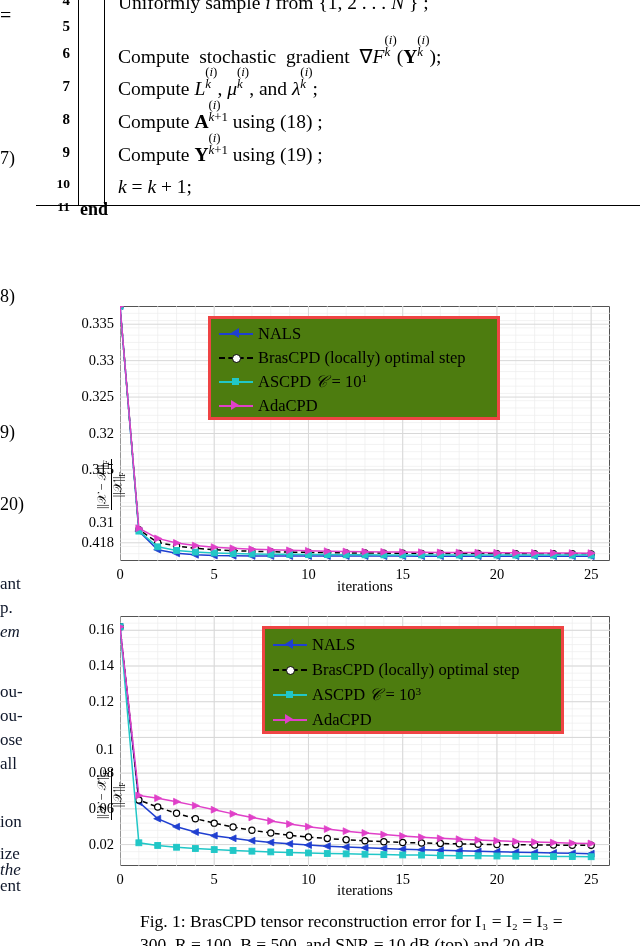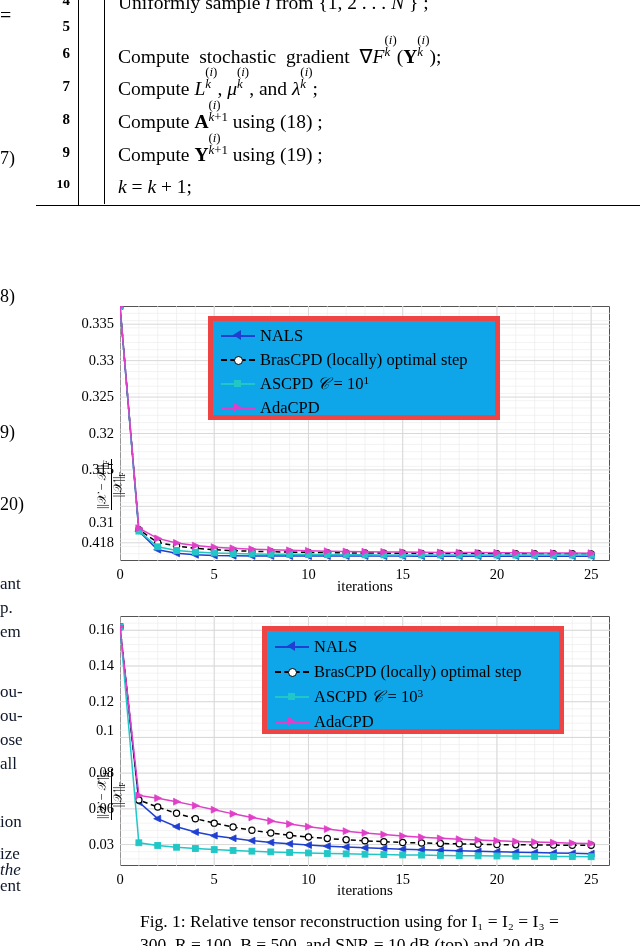--- a/index.html
+++ b/index.html
@@ -144,22 +144,22 @@
   .axis-label-y {
     position: absolute;
     font-size: 13px;
     font-family: "Liberation Serif", serif;
     transform: rotate(-90deg);
     transform-origin: left top;
     white-space: nowrap;
   }
   .legend-box {
     position: absolute;
-    background: #0ea5e9;
-    border: 5px solid #ef4444;
+    background: #4d7c0f;
+    border: 3px solid #ef4444;
     box-sizing: border-box;
     padding-left: 8px;
   }
   .legend-item {
     position: absolute;
     font-size: 16.5px;
     white-space: nowrap;
     font-family: "Liberation Serif", serif;
   }
   .legend-line {
@@ -238,30 +238,34 @@
     </div>
   </div>
 
   <div class="alg-row" style="top:176px;">
     <div class="alg-num" style="font-size:13.5px;">10</div>
     <div class="alg-text">
       <i>k</i> = <i>k</i> + 1;
     </div>
   </div>
 
+  <div class="alg-row" style="top:199px;">
+    <div class="alg-num" style="font-size:13.5px;">11</div>
+    <div class="alg-text endline">end</div>
+  </div>
 </div>
 
 <div class="margin-note" style="top:148px;">7)</div>
 <div class="margin-note" style="top:286px;">8)</div>
 <div class="margin-note" style="top:422px;">9)</div>
 <div class="margin-note" style="top:494px;">20)</div>
 
 <div class="side-text" style="top:574px;">ant</div>
 <div class="side-text" style="top:598px;">p.</div>
-<div class="side-text" style="top:622px;">em</div>
+<div class="side-text" style="top:622px;font-style:italic;">em</div>
 <div class="side-text" style="top:682px;">ou-</div>
 <div class="side-text" style="top:706px;">ou-</div>
 <div class="side-text" style="top:730px;">ose</div>
 <div class="side-text" style="top:754px;">all</div>
 <div class="side-text" style="top:812px;">ion</div>
 <div class="side-text" style="top:836px;margin-top:40px;">ent</div>
 <div class="side-text" style="top:860px;font-style:italic;">the</div>
 <div class="side-text" style="top:844px;">ize</div>
 
 <div class="figure" id="fig-top" style="left:0; top:290px; width:640px; height:310px;">
@@ -694,26 +698,26 @@
       <div class="legend-line" style="left: 8px; top: 90px; width: 34px; background: transparent; border-top: 2px solid rgb(224, 64, 200);"></div>
       <div class="legend-marker" style="left: 20px; top: 85px; width: 0px; height: 0px; border-top: 5px solid transparent; border-bottom: 5px solid transparent; border-left: 8px solid rgb(224, 64, 200);"></div>
       <div class="legend-item" style="left: 47px; top: 81px;">AdaCPD</div>
     </div>
 <div class="tick-label-x" style="left: 100px; top: 263px; width: 40px;">0</div>
     <div class="tick-label-x" style="left: 194.231px; top: 263px; width: 40px;">5</div>
     <div class="tick-label-x" style="left: 288.462px; top: 263px; width: 40px;">10</div>
     <div class="tick-label-x" style="left: 382.692px; top: 263px; width: 40px;">15</div>
     <div class="tick-label-x" style="left: 476.923px; top: 263px; width: 40px;">20</div>
     <div class="tick-label-x" style="left: 571.154px; top: 263px; width: 40px;">25</div>
-    <div class="tick-label-y" style="left: 58px; top: 227.571px; width: 56px;">0.03</div>
+    <div class="tick-label-y" style="left: 58px; top: 227.571px; width: 56px;">0.02</div>
     <div class="tick-label-y" style="left: 58px; top: 191.857px; width: 56px;">0.06</div>
     <div class="tick-label-y" style="left: 58px; top: 156.143px; width: 56px;">0.08</div>
-    <div class="tick-label-y" style="left: 58px; top: 114px; width: 56px;">0.1</div>
+    <div class="tick-label-y" style="left: 58px; top: 133px; width: 56px;">0.1</div>
     <div class="tick-label-y" style="left: 58px; top: 84.7143px; width: 56px;">0.12</div>
     <div class="tick-label-y" style="left: 58px; top: 49px; width: 56px;">0.14</div>
     <div class="tick-label-y" style="left: 58px; top: 13.2857px; width: 56px;">0.16</div>
   </div>
 
 <div class="caption" style="top:910px;">
   <span>Fig. 1:</span>
-  <span>Relative tensor reconstruction using for I₁ = I₂ = I₃ =</span><br>
+  <span>BrasCPD tensor reconstruction error for I₁ = I₂ = I₃ =</span><br>
   <span>300, R = 100, B = 500, and SNR = 10 dB (top) and 20 dB</span>
 </div>
 
 </body></html>

